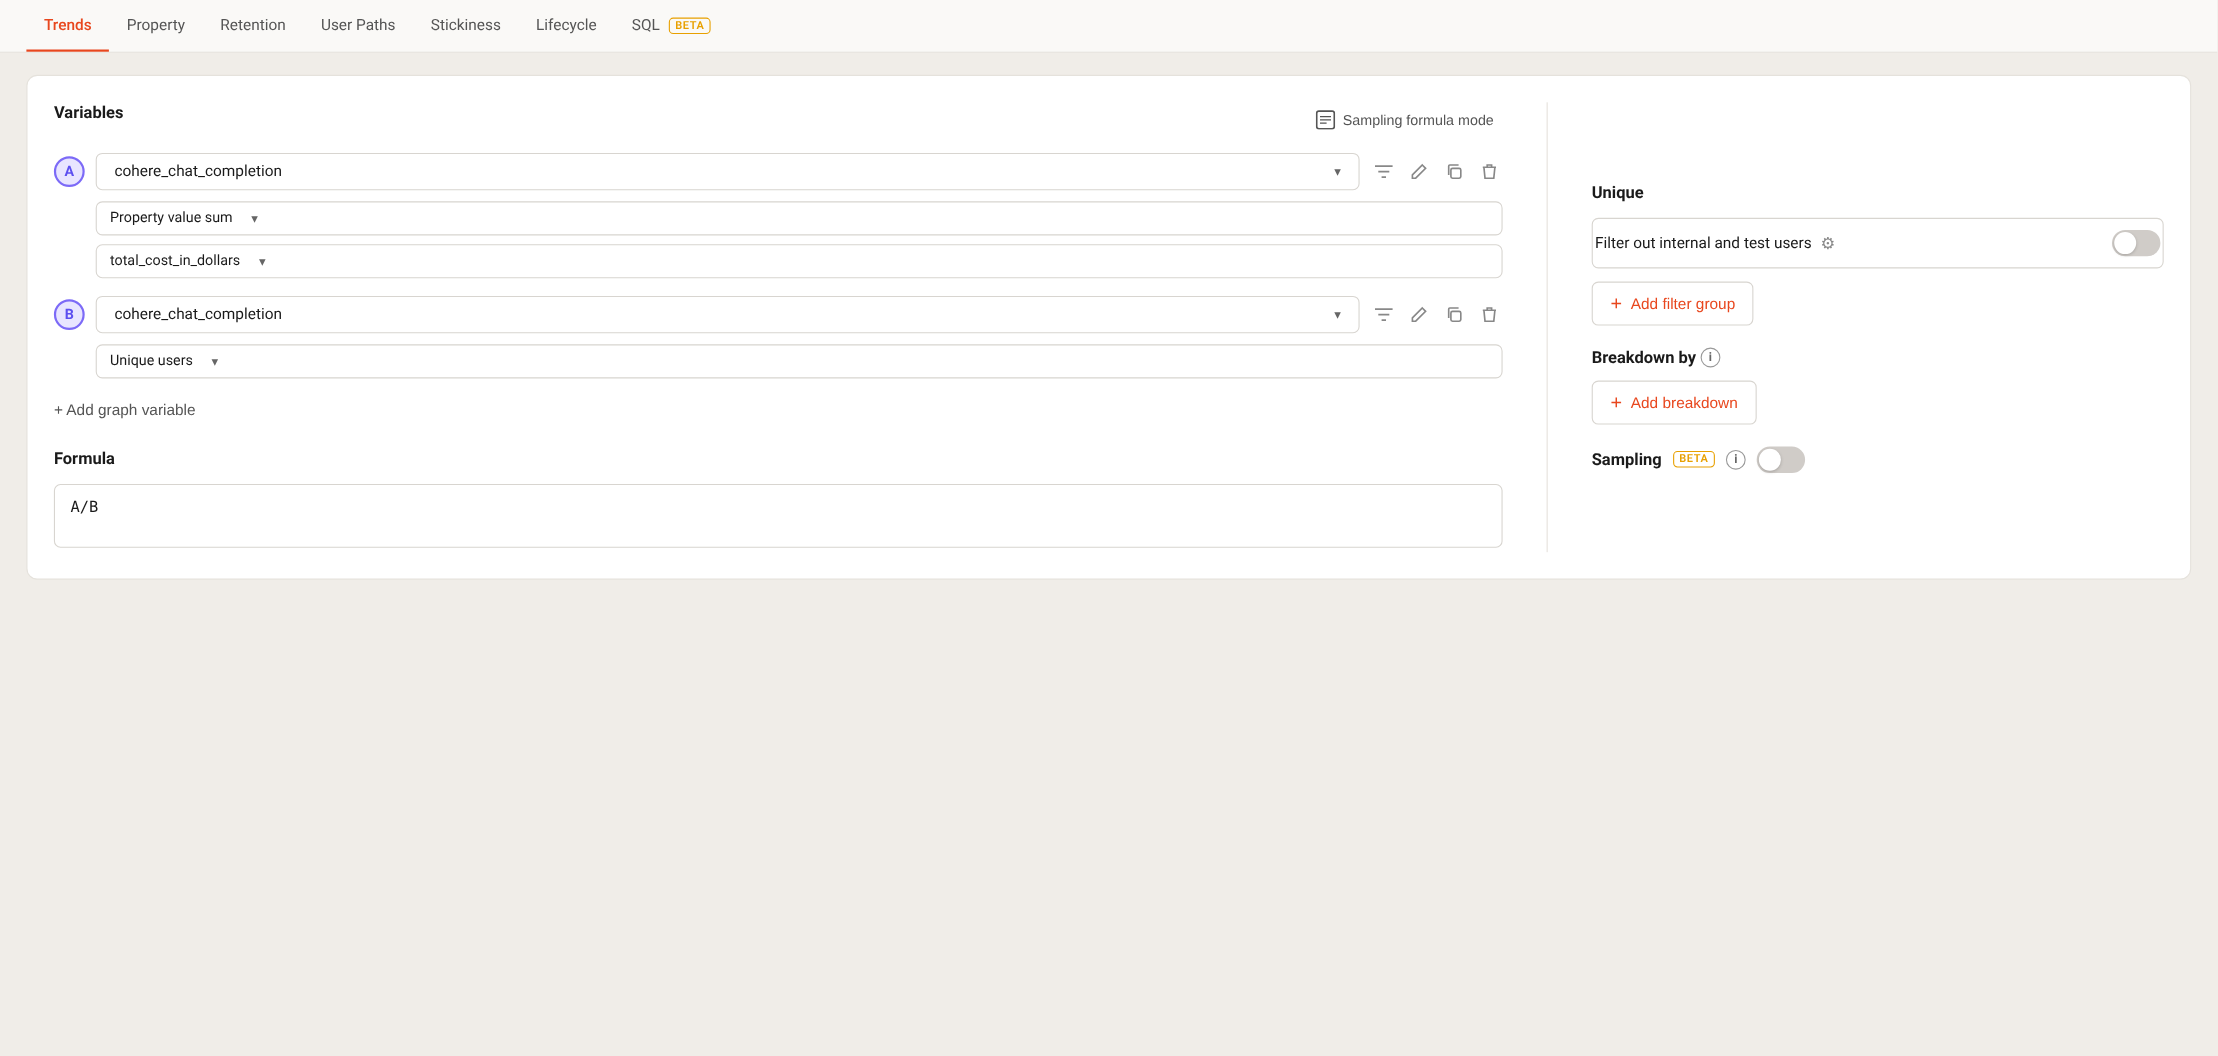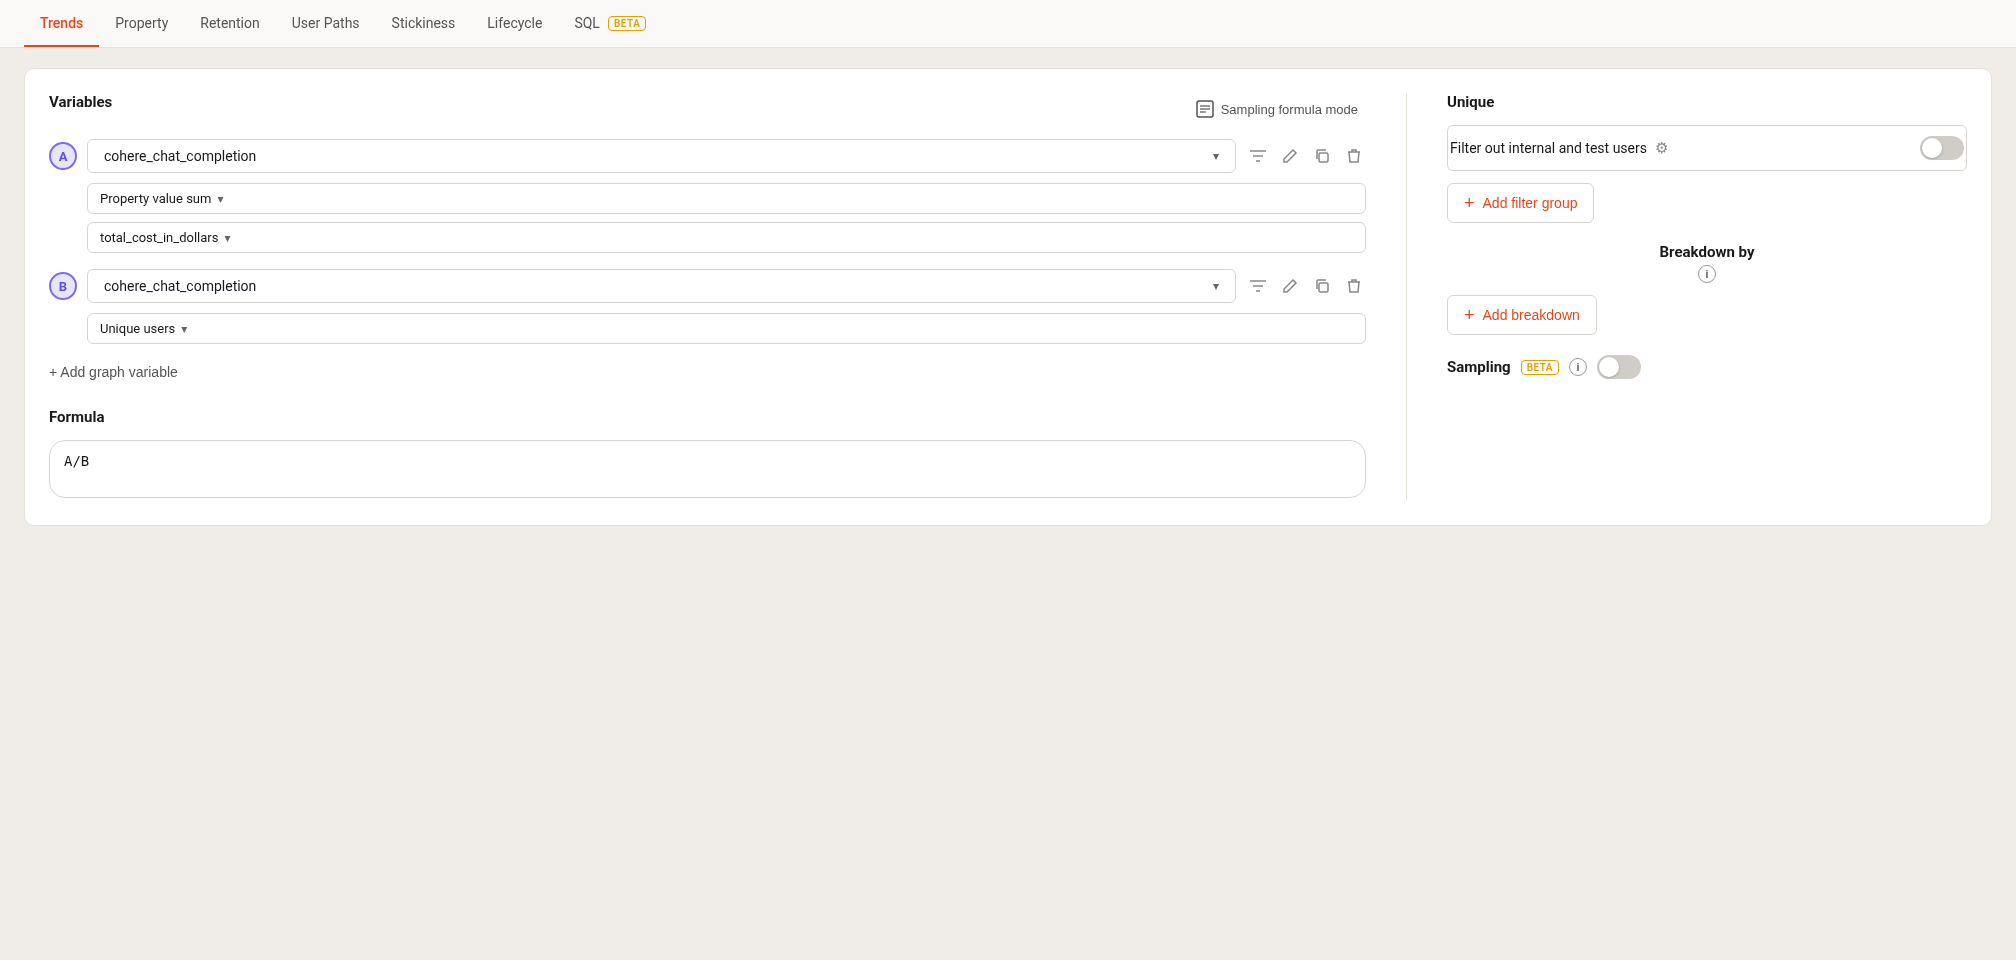--- a/index.html
+++ b/index.html
@@ -54,20 +54,21 @@
     }
 
     
     .panel {
       background: #ffffff;
       border: 1px solid #e5e2dc;
       border-radius: 10px;
       padding: 24px;
       display: flex;
       gap: 40px;
+      align-items: center;
     }
 
     
     .left-section {
       flex: 1;
       min-width: 0;
     }
 
     
     .right-section {
@@ -171,21 +172,21 @@
     .sub-selects {
       margin-left: 38px;
       display: flex;
       flex-direction: column;
       gap: 8px;
     }
 
     .sub-select {
       display: inline-flex;
       align-items: center;
-      gap: 6px;
+      gap: 17px;
       border: 1px solid #d8d5d0;
       border-radius: 6px;
       padding: 7px 12px;
       background: white;
       cursor: pointer;
       font-size: 13px;
       color: #1a1a1a;
     }
 
     
@@ -203,21 +204,21 @@
     }
 
     
     .formula-section {
       margin-top: 24px;
     }
 
     .formula-input {
       width: 100%;
       border: 1px solid #d8d5d0;
-      border-radius: 16px;
+      border-radius: 6px;
       padding: 12px 14px;
       font-size: 14px;
       color: #1a1a1a;
       background: white;
       font-family: monospace;
       resize: none;
       outline: none;
       min-height: 56px;
     }
 
@@ -287,21 +288,20 @@
     }
 
     
     .breakdown-header {
       display: flex;
       align-items: center;
       gap: 4px;
       margin-bottom: 12px;
       font-weight: 700;
       font-size: 15px;
-      flex-direction: column;
     }
 
     .info-icon {
       width: 18px;
       height: 18px;
       border: 1px solid #999;
       border-radius: 50%;
       display: flex;
       align-items: center;
       justify-content: center;

